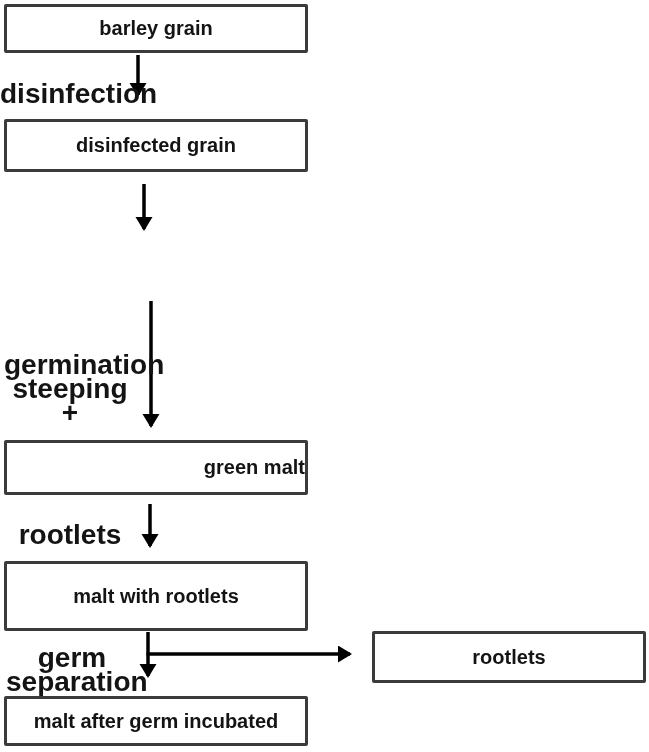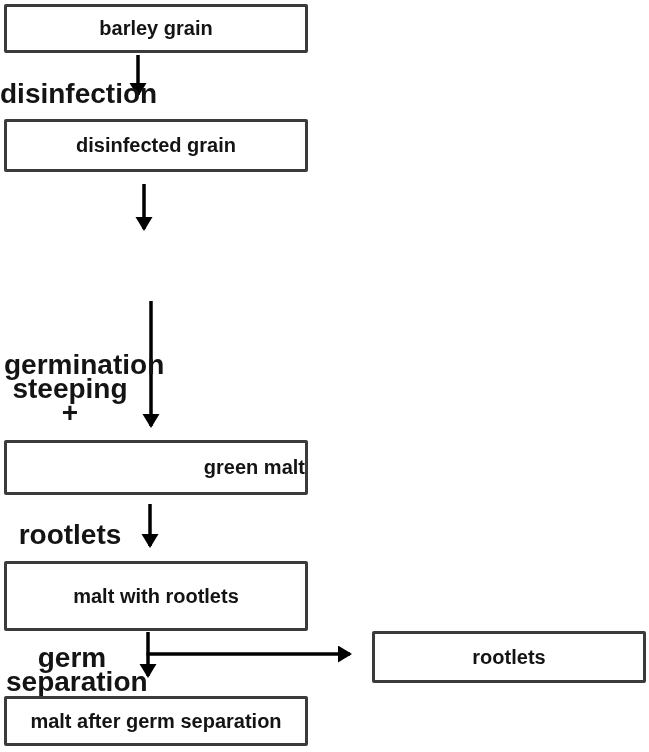--- a/index.html
+++ b/index.html
@@ -109,20 +109,20 @@
   <div class="box b5">
     <span>malt with rootlets</span>
   </div>
 
   <div class="lbl l-germ">
     <div>germ</div>
     <div>separation</div>
   </div>
 
   <div class="box b6">
-    <span>malt after germ separation</span>
+    <span>malt after germ incubated</span>
   </div>
 
   <div class="box b7">
     <span>rootlets</span>
   </div>
 
 </div>
 
 </body></html>

